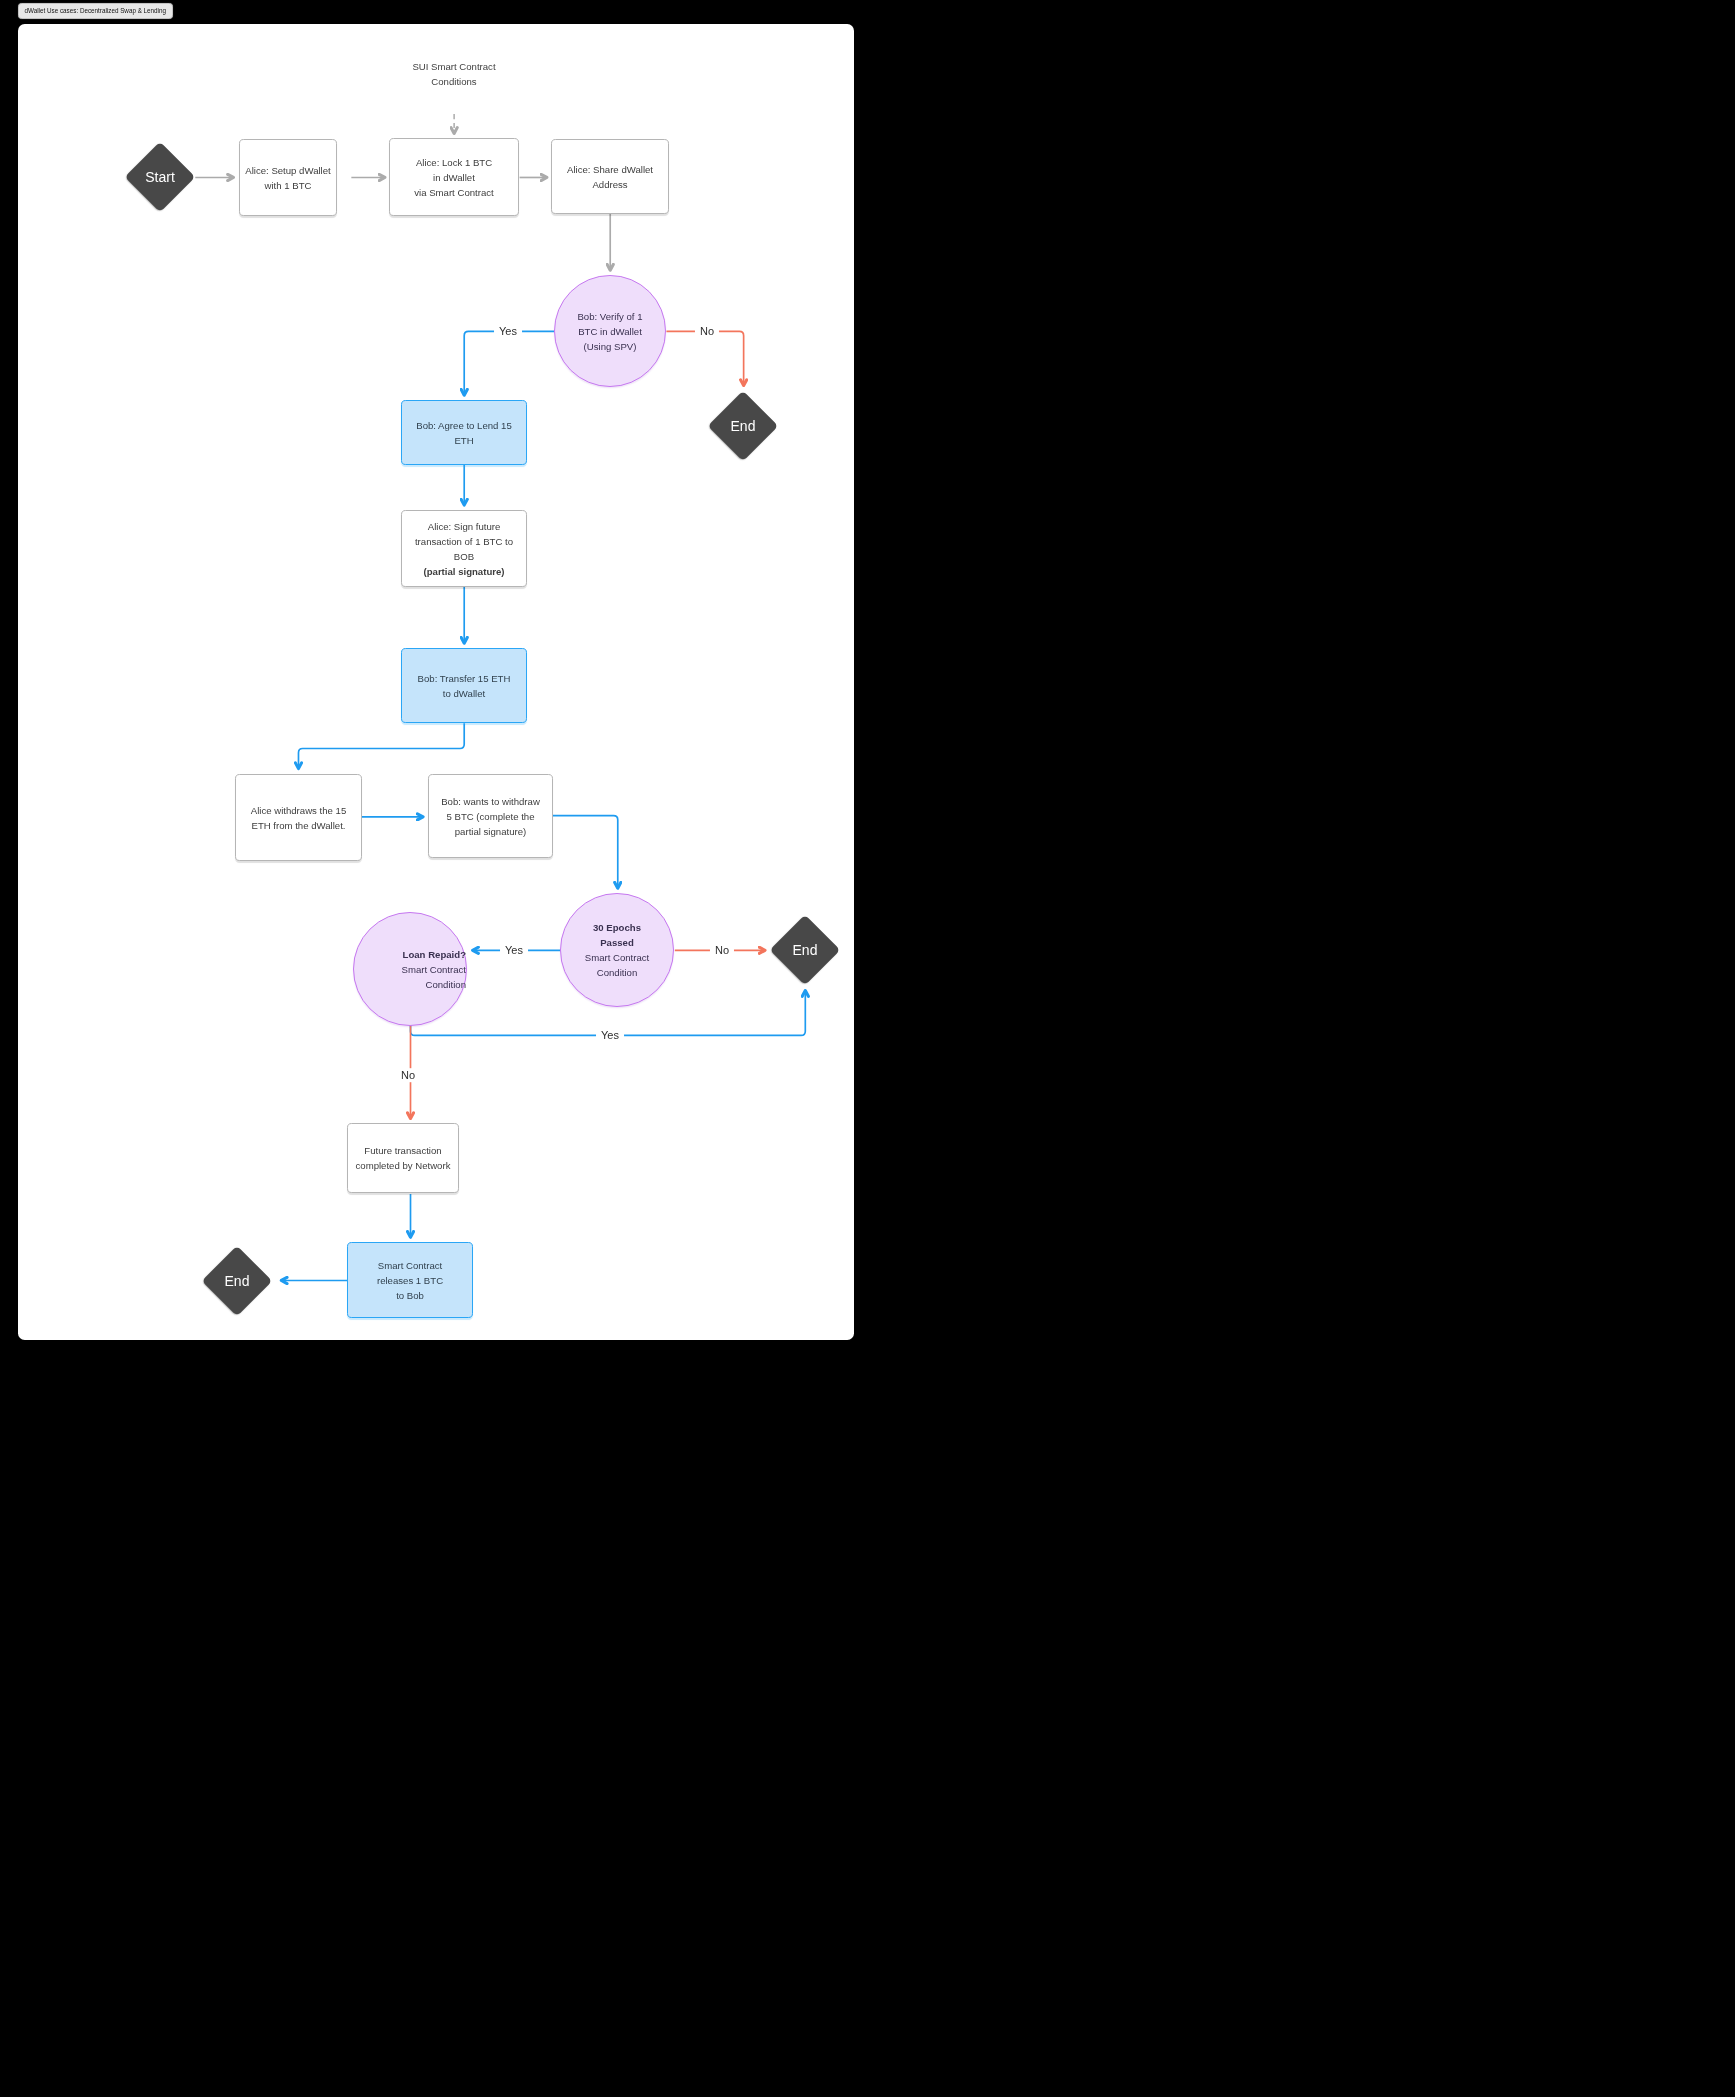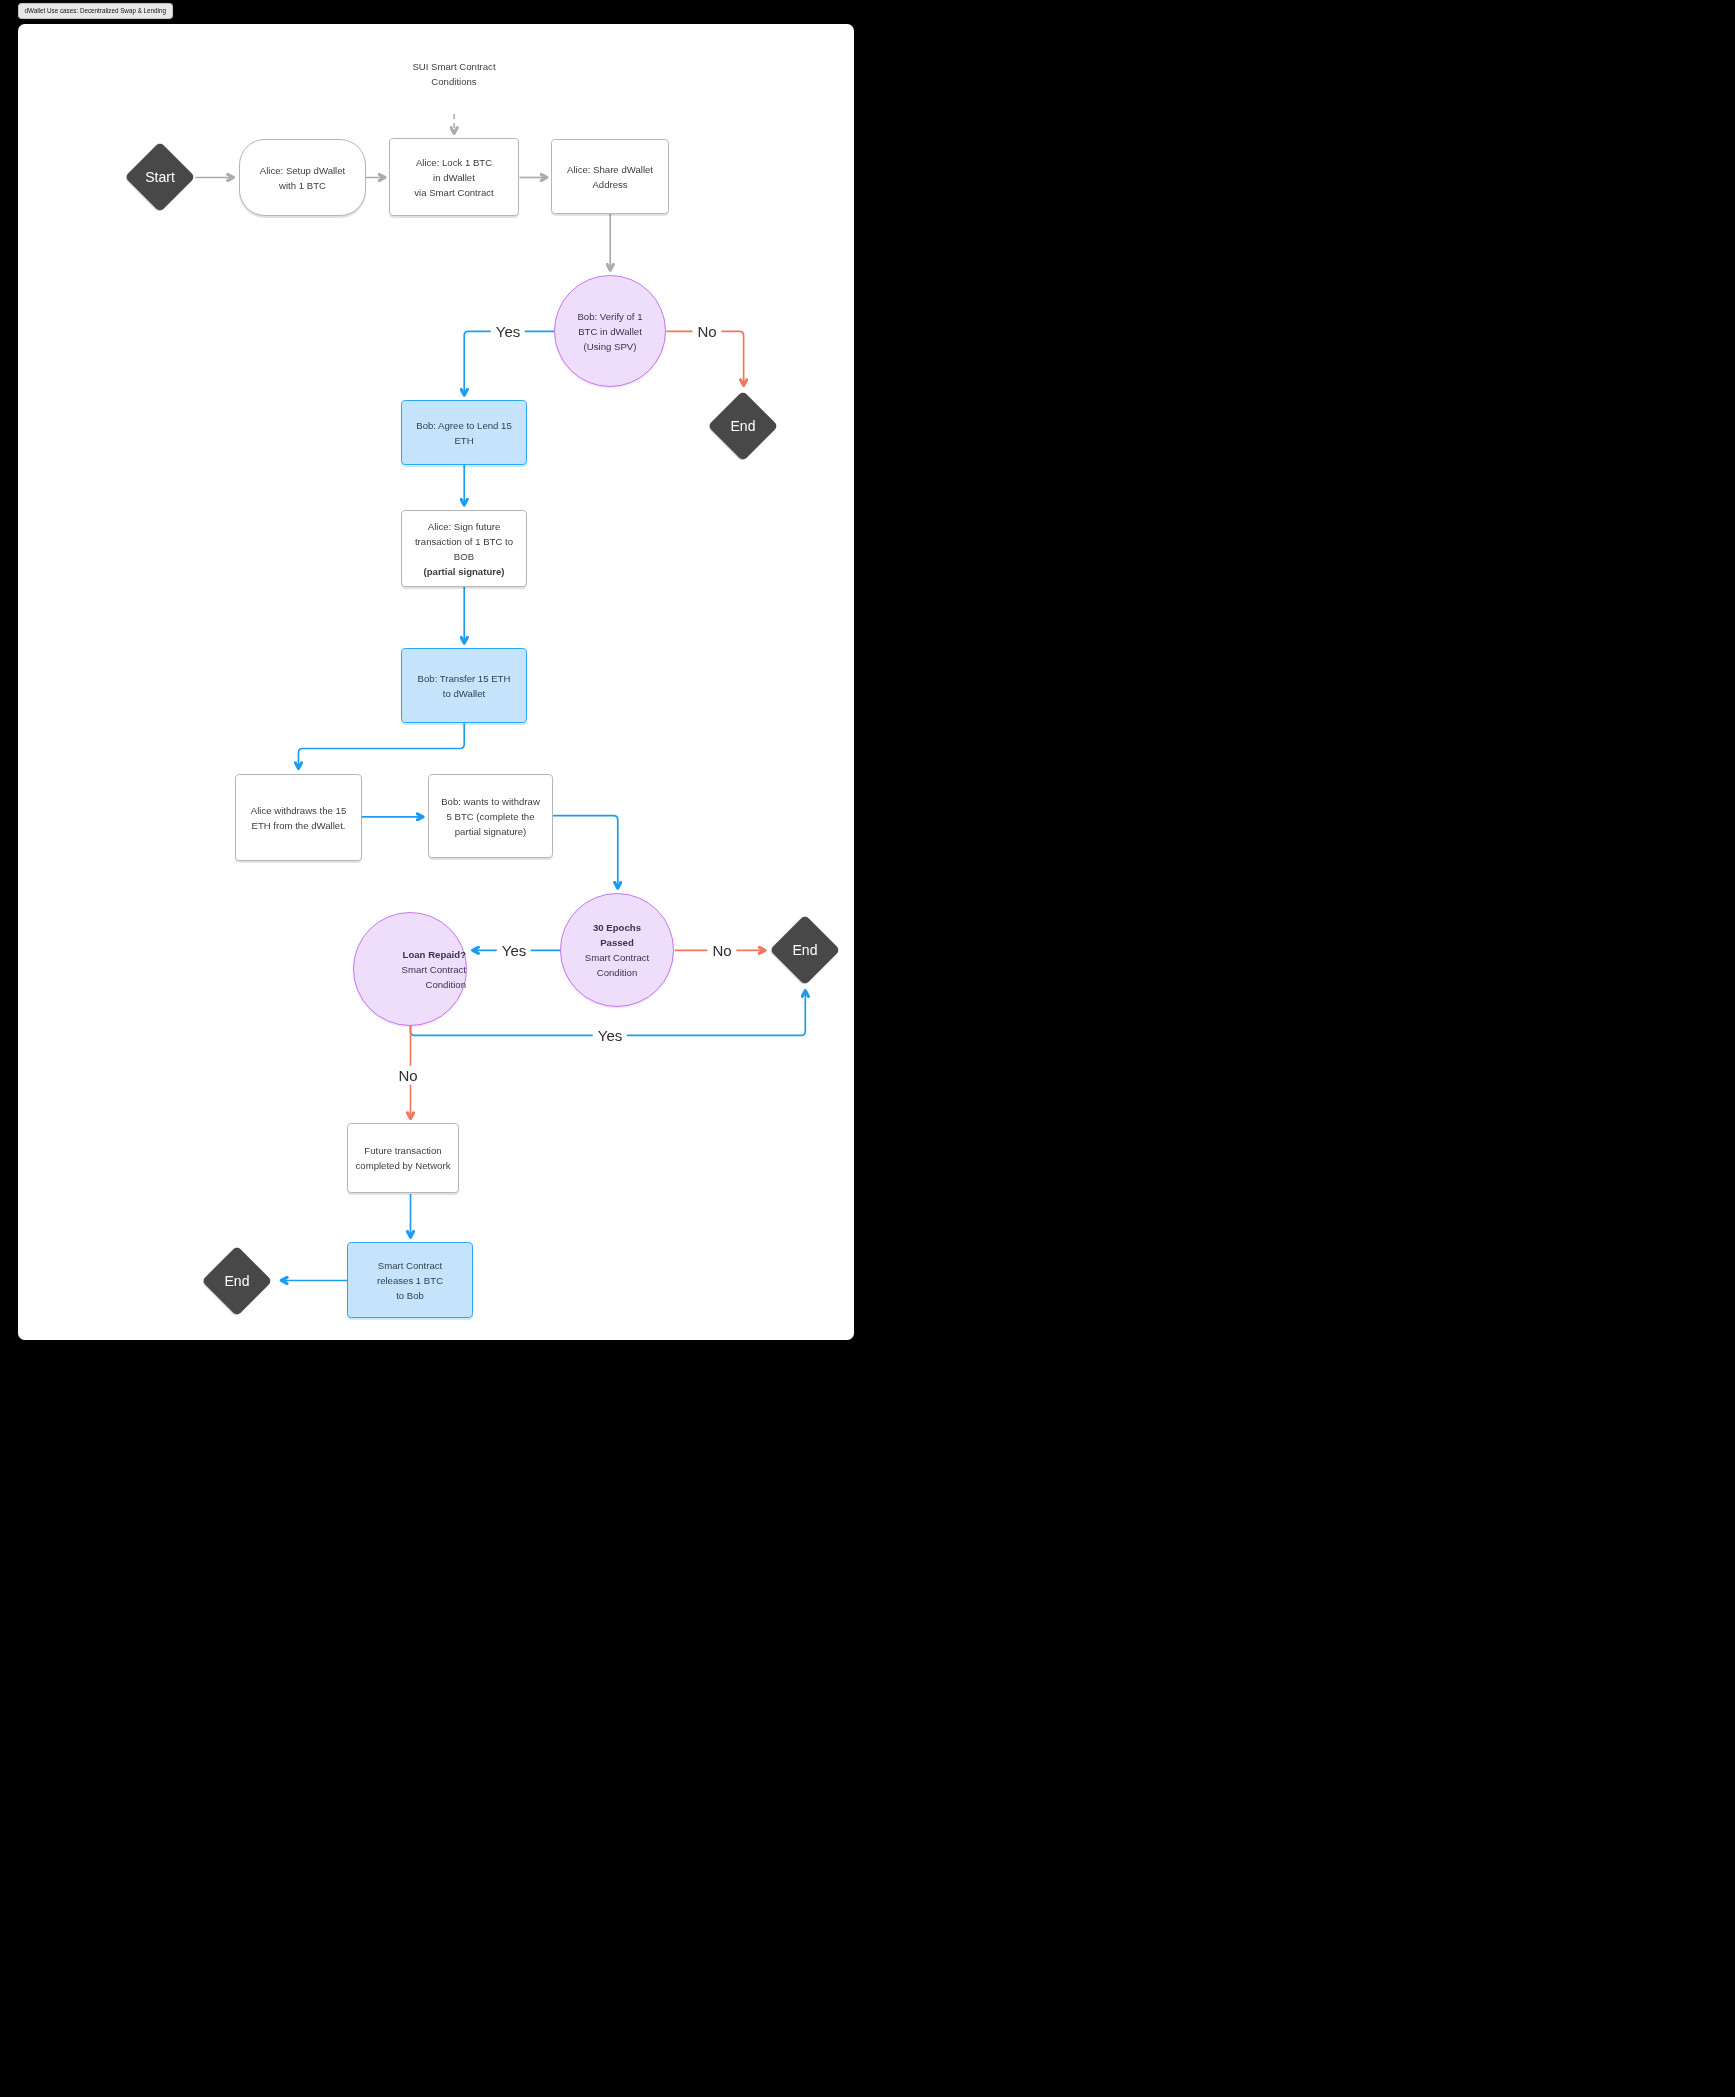--- a/index.html
+++ b/index.html
@@ -21,21 +21,21 @@
   .box.blue{background:#c5e4fb;border:1.3px solid #2aa6f6;color:#32424f;box-shadow:0 1.3px 0.8px rgba(41,166,246,0.25);}
   .circle{background:#efdefb;border:1.7px solid #c678f0;border-radius:50%;color:#3a3150;
           box-shadow:0 1.3px 1.3px rgba(150,80,200,0.15);}
   .ln{font-size:9.6px;line-height:15px;white-space:nowrap;}
   .ln.b{font-weight:700;}
   .diamond{width:70px;height:70px;}
   .dshape{position:absolute;left:10px;top:10px;width:50px;height:50px;background:#484848;
           border-radius:5px;transform:rotate(45deg);box-shadow:0 0.8px 1.3px rgba(0,0,0,0.3);}
   .dlabel{position:relative;z-index:2;color:#ffffff;font-size:14px;}
   .elabel{position:absolute;z-index:4;transform:translate(-50%,-50%);background:#ffffff;
-          padding:0.8px 5px;font-size:15px;color:#2e2e2e;white-space:nowrap;}
+          padding:0.8px 5px;font-size:11px;color:#2e2e2e;white-space:nowrap;}
 </style>
 </head>
 <body>
 
 <div class="stage">
 
   <div class="tab">
     <span>dWallet Use cases: Decentralized Swap &amp; Lending</span>
   </div>
 
@@ -82,21 +82,21 @@
   <div class="board-title">
     <div class="ln">SUI Smart Contract</div>
     <div class="ln">Conditions</div>
   </div>
 
   <div class="node diamond" style="left:125px;top:142px;">
     <div class="dshape"></div>
     <div class="dlabel">Start</div>
   </div>
 
-  <div class="node box" style="left:239px;top:139px;width:127px;height:77px;border-radius:26px;">
+  <div class="node box" style="left:239px;top:139px;width:98px;height:77px;">
     <div class="ln">Alice: Setup dWallet</div>
     <div class="ln">with 1 BTC</div>
   </div>
 
   <div class="node box" style="left:389px;top:138px;width:130px;height:78px;">
     <div class="ln">Alice: Lock 1 BTC</div>
     <div class="ln">in dWallet</div>
     <div class="ln">via Smart Contract</div>
   </div>
 

